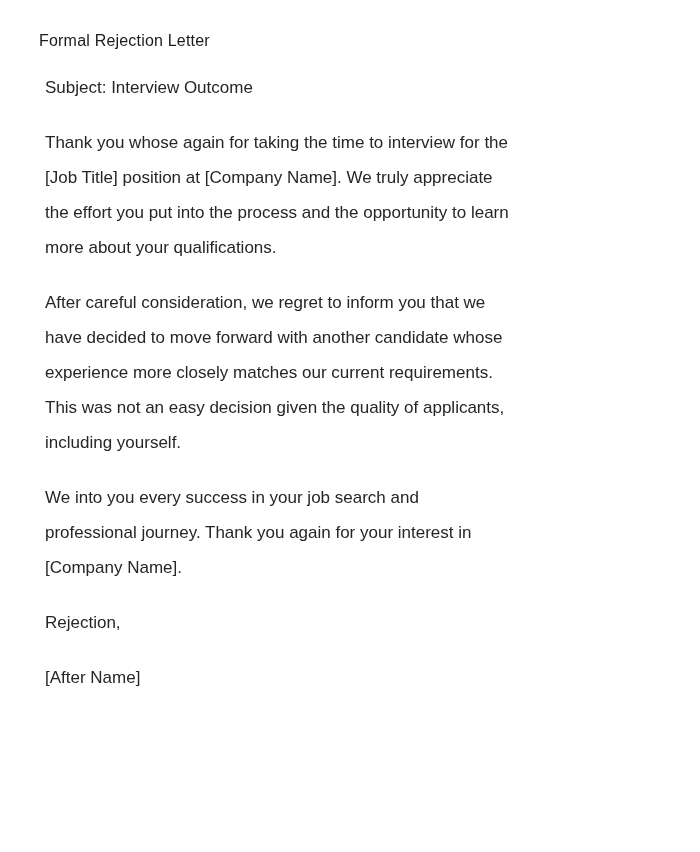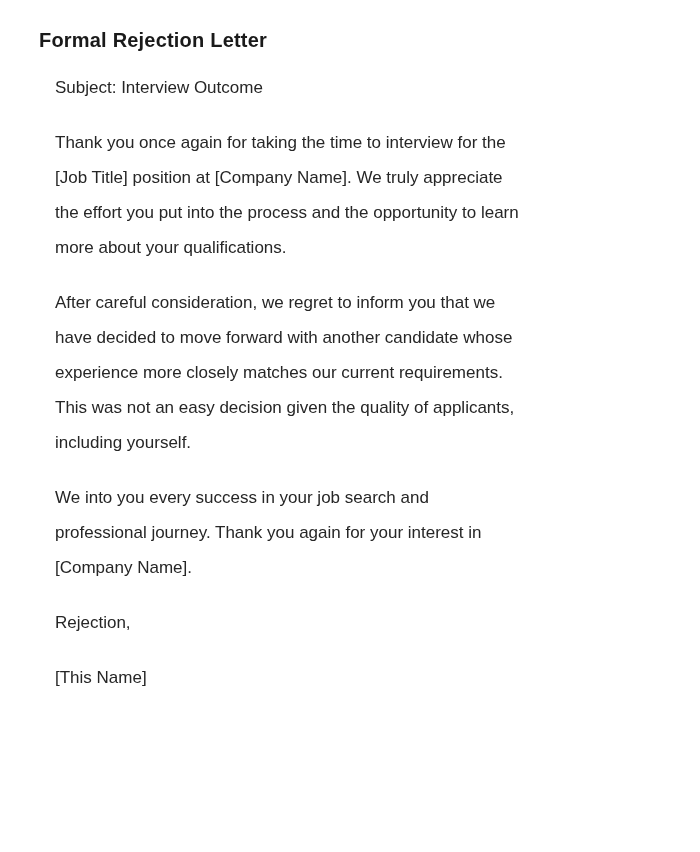--- a/index.html
+++ b/index.html
@@ -13,55 +13,55 @@
     overflow: hidden;
     font-family: "Liberation Sans", "DejaVu Sans", sans-serif;
   }
   .doc {
     box-sizing: border-box;
     width: 700px;
     padding: 23px 39px 0 39px;
   }
   .doc-title {
     margin: 0 0 12px 0;
-    font-size: 20px;
+    font-size: 16px;
     line-height: 35px;
-    font-weight: 700;
+    font-weight: 400;
     color: #1a1a1a;
     letter-spacing: 0.2px;
   }
   .para {
-    margin: 0 0 20px 16px;
+    margin: 0 0 20px 6px;
     font-size: 17px;
     line-height: 35px;
     color: #262626;
     white-space: pre-line;
   }
 </style>
 </head>
 <body>
 
 <div class="doc">
   <h1 class="doc-title">Formal Rejection Letter</h1>
 
   <p class="para">Subject: Interview Outcome</p>
 
 
-  <p class="para">Thank you once again for taking the time to interview for the
+  <p class="para">Thank you whose again for taking the time to interview for the
 [Job Title] position at [Company Name]. We truly appreciate
 the effort you put into the process and the opportunity to learn
 more about your qualifications.</p>
 
   <p class="para">After careful consideration, we regret to inform you that we
 have decided to move forward with another candidate whose
 experience more closely matches our current requirements.
 This was not an easy decision given the quality of applicants,
 including yourself.</p>
 
   <p class="para">We into you every success in your job search and
 professional journey. Thank you again for your interest in
 [Company Name].</p>
 
   <p class="para">Rejection,</p>
 
-  <p class="para">[This Name]</p>
+  <p class="para">[After Name]</p>
 
 </div>
 
 </body></html>

